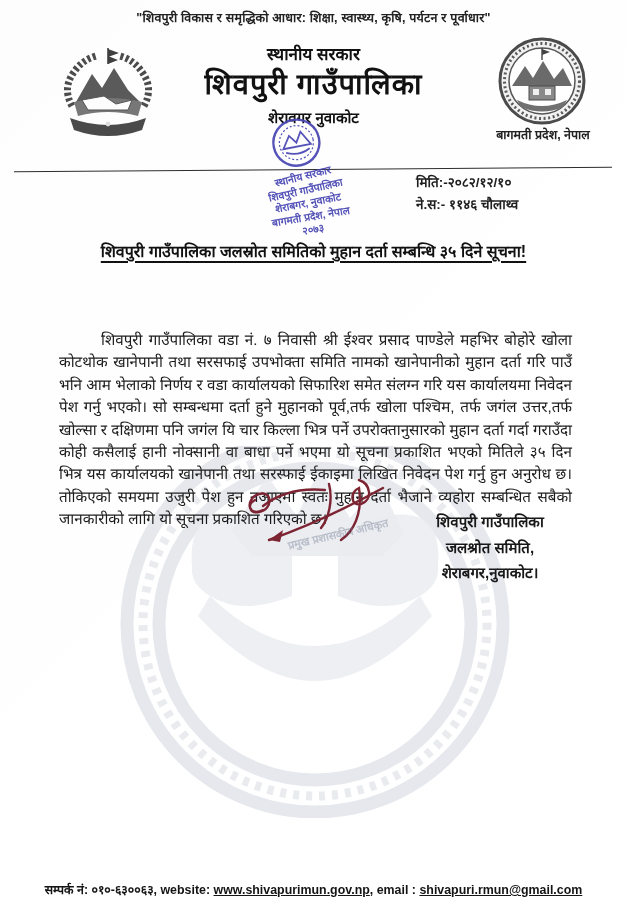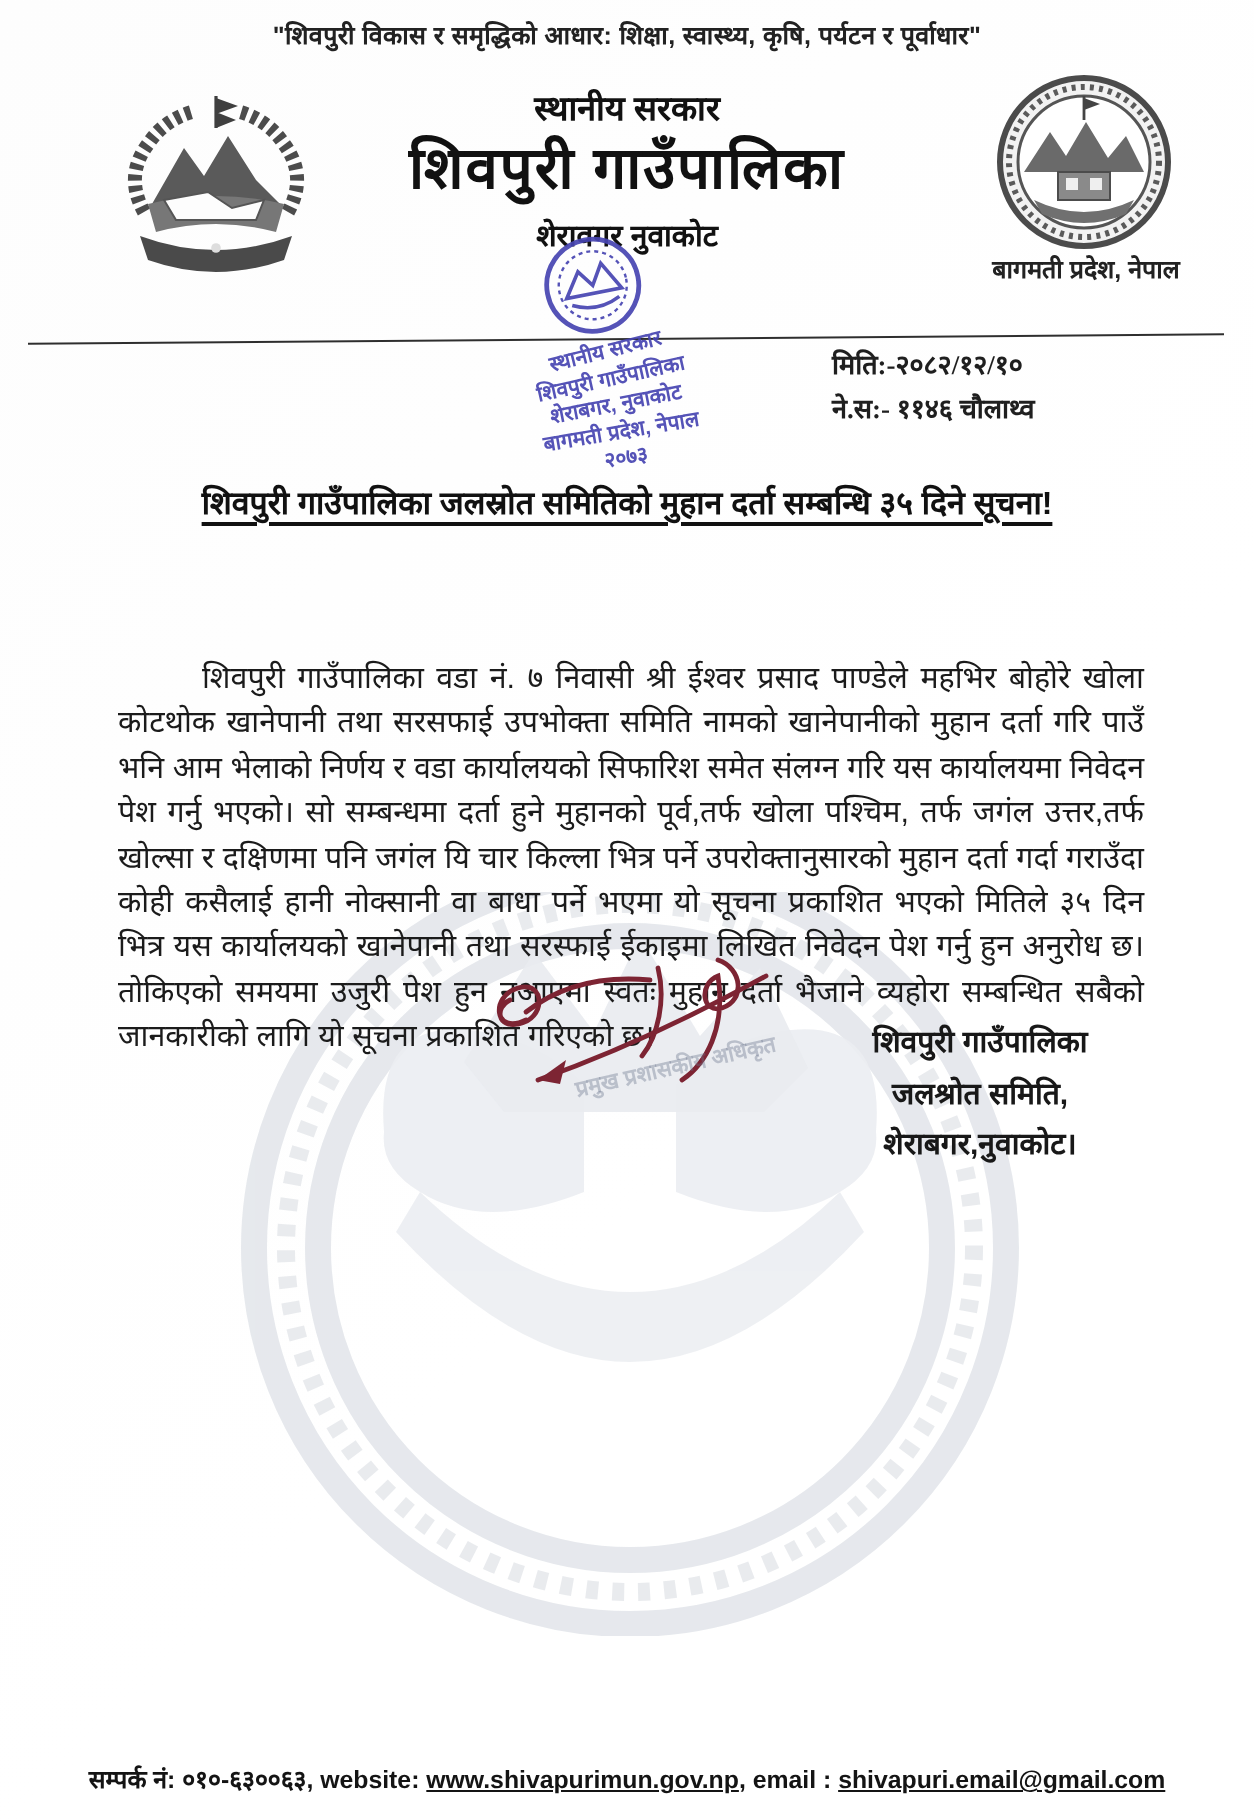--- a/index.html
+++ b/index.html
@@ -26,21 +26,21 @@
   .hdr-muni{top:63px;font-size:29px;font-weight:bold;letter-spacing:1px;}
   .hdr-addr{top:107px;font-size:15px;font-weight:600;}
   
   .rule{position:absolute;top:169px;left:14px;width:598px;border-top:1.6px solid #2e2e2e;
     transform:rotate(-.45deg);}
   .stamp{position:absolute;left:230px;top:116px;width:146px;text-align:center;
     transform:rotate(-11deg);color:#4745b2;opacity:.92;}
   .stamp .ln{font-size:10.5px;font-weight:bold;line-height:13.5px;white-space:nowrap;}
   .stamp svg{display:block;margin:0 auto 2px auto;}
   .meta{position:absolute;left:416px;top:172px;font-size:13.5px;line-height:22px;
-    color:#1f1f1f;font-weight:600;font-family:Liberation Serif, serif;}
+    color:#1f1f1f;font-weight:600;}
   
   .title{position:absolute;top:240px;left:0;right:0;text-align:center;
     font-size:16px;font-weight:bold;color:#111;}
   .title span{text-decoration:underline;text-underline-offset:4px;text-decoration-thickness:1.5px;}
   .body-text{position:absolute;left:59px;top:281px;width:513px;
     font-size:15.2px;line-height:22.4px;text-align:justify;text-indent:42px;color:#1b1b1b;margin-top:48px;}
   
   .signature{position:absolute;left:233px;top:470px;width:170px;height:84px;}
   .officer-stamp{position:absolute;left:238px;top:527px;width:200px;
     transform:rotate(-13deg);font-size:11px;line-height:14px;
@@ -159,16 +159,16 @@
       <div>शिवपुरी गाउँपालिका</div>
       <div>जलश्रोत समिति,</div>
       <div>शेराबगर,नुवाकोट।</div>
     </div>
 
     <div class="footer">
       <span>सम्पर्क नं: ०१०-६३००६३,</span>
       <span>website:</span>
       <span class="link">www.shivapurimun.gov.np</span><span>,</span>
       <span>email :</span>
-      <span class="link">shivapuri.email@gmail.com</span>
+      <span class="link">shivapuri.rmun@gmail.com</span>
     </div>
   </div>
 </div>
 
 </body></html>

